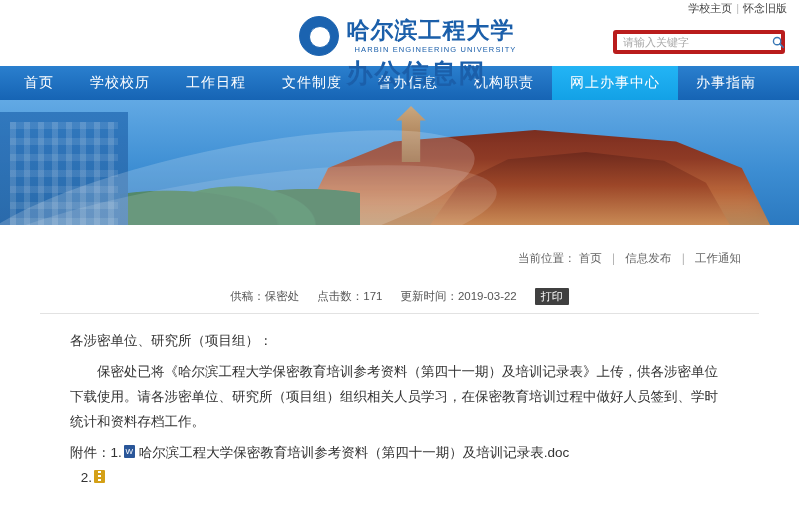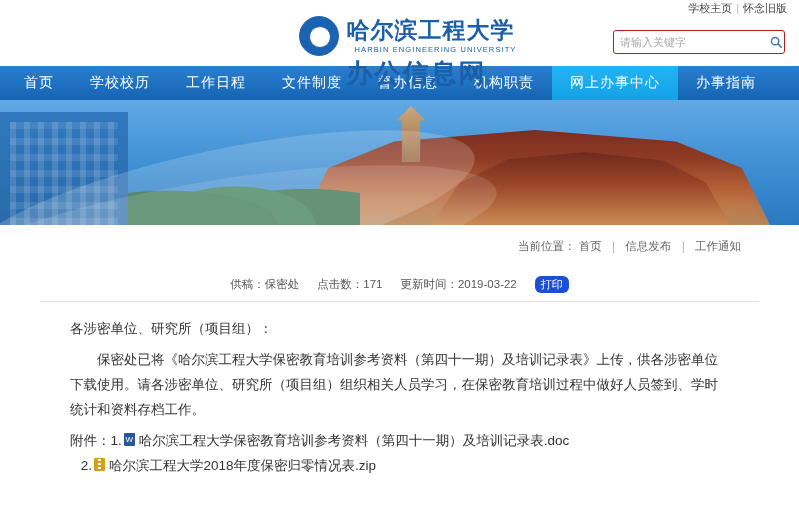--- a/index.html
+++ b/index.html
@@ -84,21 +84,21 @@
     margin-left: 18px;
     letter-spacing: 2px;
     white-space: nowrap;
   }
   .search-box {
     position: absolute;
     right: 14px;
     top: 14px;
     width: 172px;
     height: 24px;
-    border: 1px solid #b91c1c;
+    border: 4px solid #b91c1c;
     border-radius: 3px;
     background: #fff;
     display: flex;
     align-items: center;
   }
   .search-box input {
     flex: 1;
     border: 0;
     outline: 0;
     height: 22px;
@@ -200,21 +200,21 @@
   .banner .swoosh2 {
     position: absolute; left: -60px; top: 80px; width: 560px; height: 110px;
     background: rgba(255,255,255,.13);
     transform: rotate(-9deg);
     border-radius: 50%;
   }
 
   
   .content {
     width: 100%;
-    padding: 0 40px;
+    padding: 12px 40px;
   }
   .breadcrumb {
     text-align: right;
     font-size: 11.5px;
     color: #666;
     padding: 14px 18px 8px 0;
   }
   .breadcrumb a { color: #666; text-decoration: none; }
   .breadcrumb .sep { color: #999; padding: 0 3px; }
 
@@ -230,25 +230,25 @@
     display: flex;
     justify-content: center;
     align-items: center;
     gap: 18px;
     font-size: 11.5px;
     color: #555;
     margin-top: 14px;
     padding-bottom: 6px;
   }
   .print-btn {
-    background: #1d4ed8;
+    background: #404040;
     color: #fff;
     font-size: 11px;
     padding: 1px 6px;
-    border-radius: 6px;
+    border-radius: 1px;
     cursor: pointer;
     line-height: 15px;
     display: inline-block;
   }
   .divider {
     border-top: 1px solid #e2e2e2;
     margin: 2px 0 14px;
   }
 
   .body-text {
@@ -384,17 +384,16 @@
     <div class="attach-line">
       <span class="attach-label">附件：</span>
       <span class="attach-label">1.</span>
       <span class="file-icon doc"></span>
       <a href="#" class="attach-link">哈尔滨工程大学保密教育培训参考资料（第四十一期）及培训记录表.doc</a>
     </div>
 
     <div class="attach-line">
       <span class="attach-num">2.</span>
       <span class="file-icon zip"></span>
-      <a href="#" class="attach-link">哈尔滨工程大学2018年度保密归零情况表.zip</a>
     </div>
   </div>
 
 </div>
 
 </body></html>

